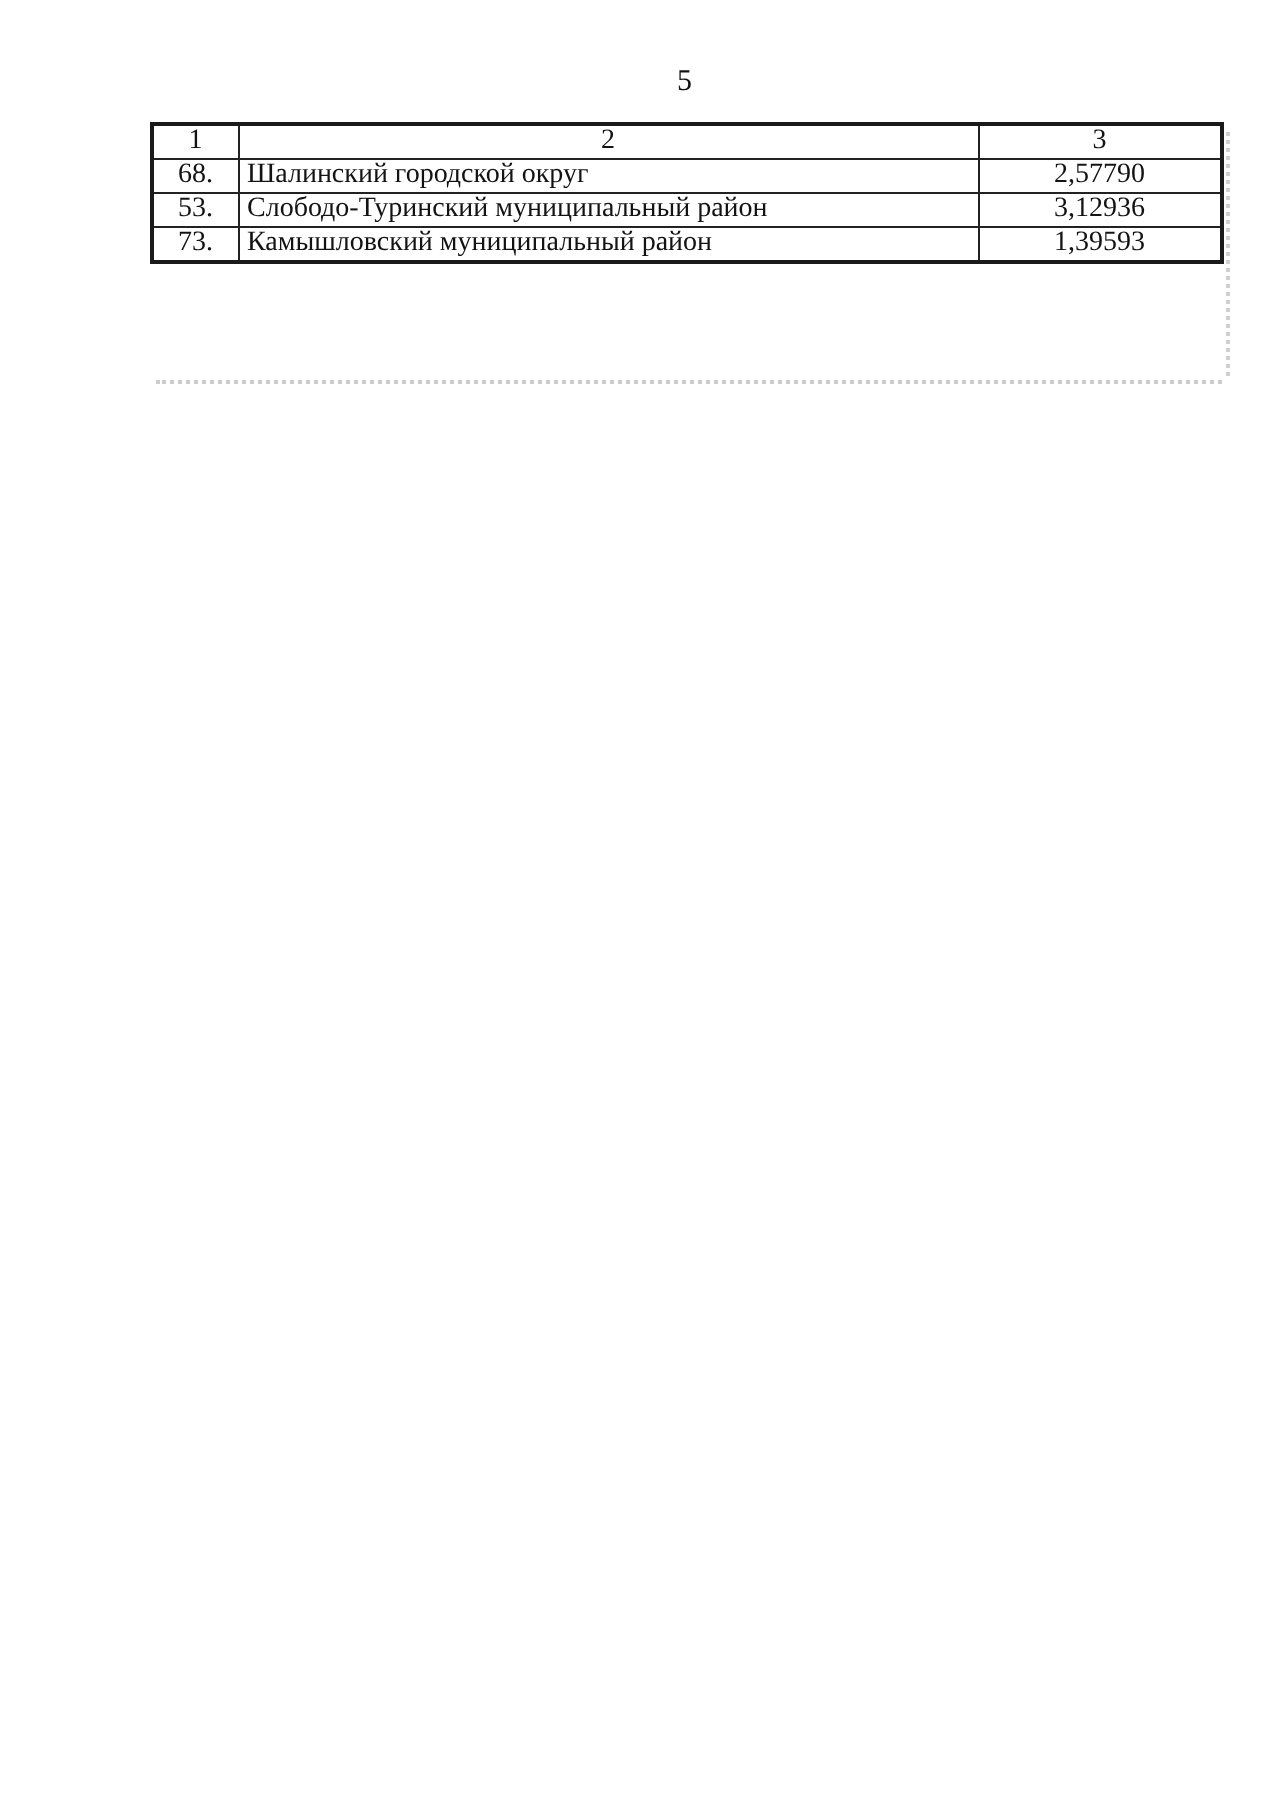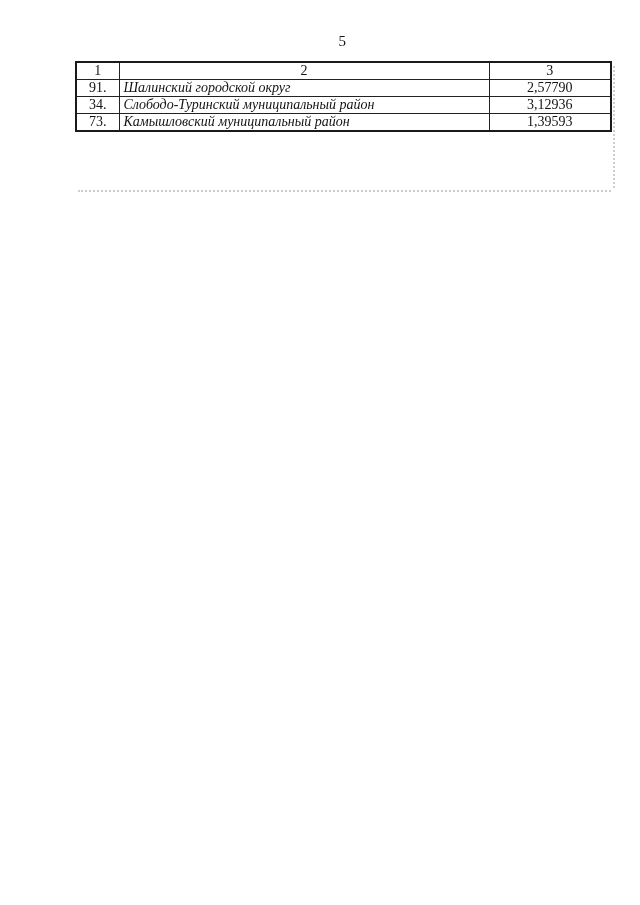--- a/index.html
+++ b/index.html
@@ -42,21 +42,21 @@
     padding: 0 4px;
     white-space: nowrap;
     overflow: hidden;
     font-weight: normal;
   }
   col.c-num   { width: 43px; }
   col.c-name  { width: 370px; }
   col.c-value { width: 122px; }
   th { text-align: center; }
   td.cell-num   { text-align: center; }
-  td.cell-name  { text-align: left; padding-left: 5px; font-style: italic; }
+  td.cell-name  { text-align: left; padding-left: 5px; }
   td.cell-value { text-align: center; margin-top: 48px; }
   
   .scan-shadow-bottom {
     position: absolute;
     left: 78px;
     top: 190px;
     width: 533px;
     height: 0;
     border-bottom: 2px dotted #b9b9b9;
     opacity: 0.7;
@@ -84,26 +84,26 @@
   </colgroup>
   <thead>
     <tr>
       <th>1</th>
       <th>2</th>
       <th>3</th>
     </tr>
   </thead>
   <tbody>
     <tr>
-      <td class="cell-num">91.</td>
+      <td class="cell-num">68.</td>
       <td class="cell-name">Шалинский городской округ</td>
       <td class="cell-value">2,57790</td>
     </tr>
     <tr>
-      <td class="cell-num">34.</td>
+      <td class="cell-num">53.</td>
       <td class="cell-name">Слободо-Туринский муниципальный район</td>
       <td class="cell-value">3,12936</td>
     </tr>
     <tr>
       <td class="cell-num">73.</td>
       <td class="cell-name">Камышловский муниципальный район</td>
       <td class="cell-value">1,39593</td>
     </tr>
   </tbody>
 </table>

